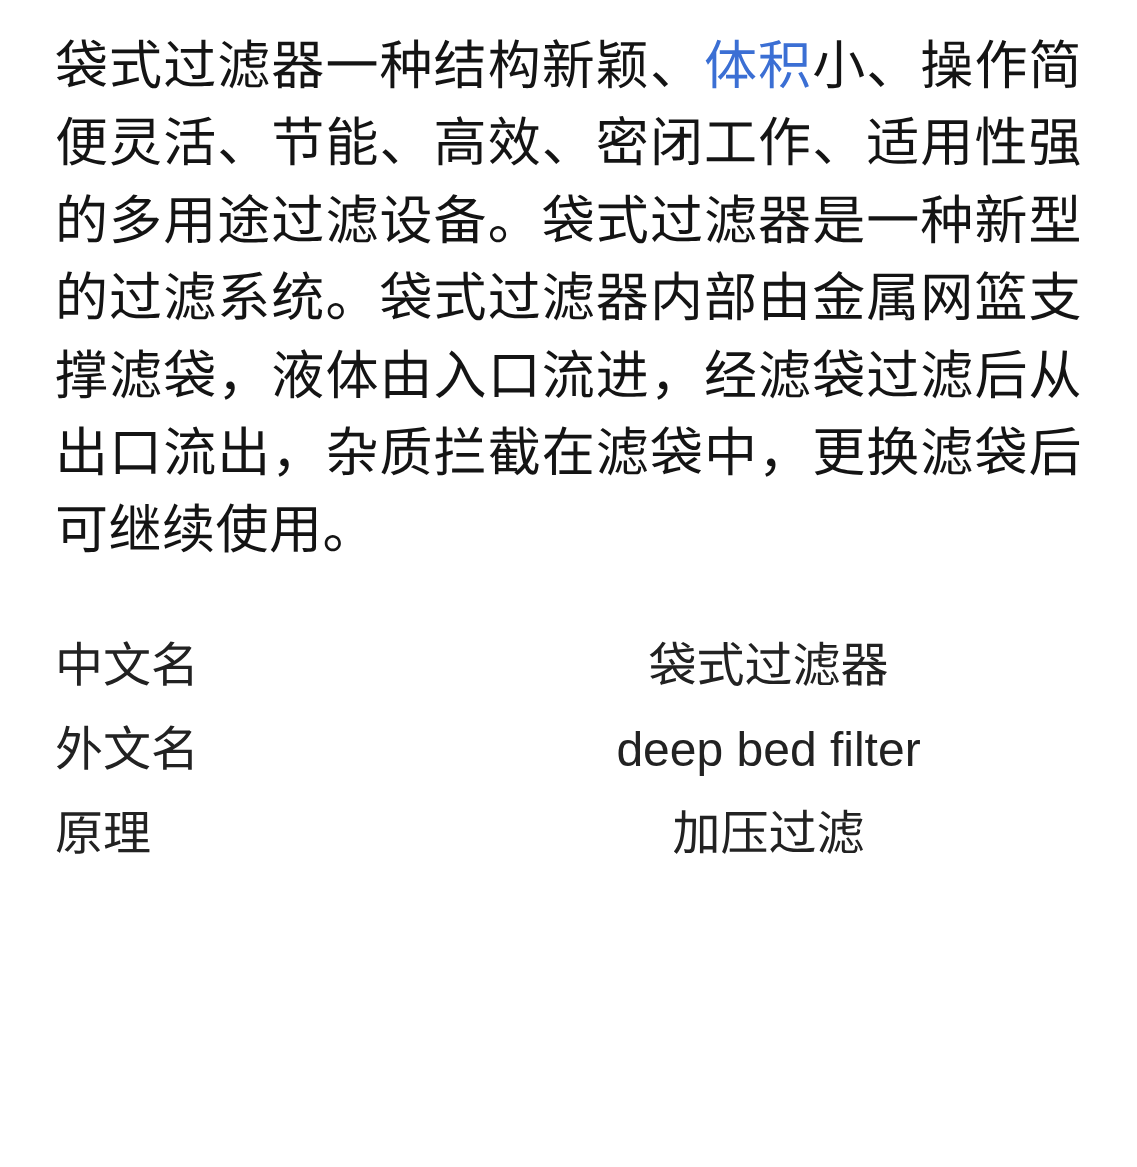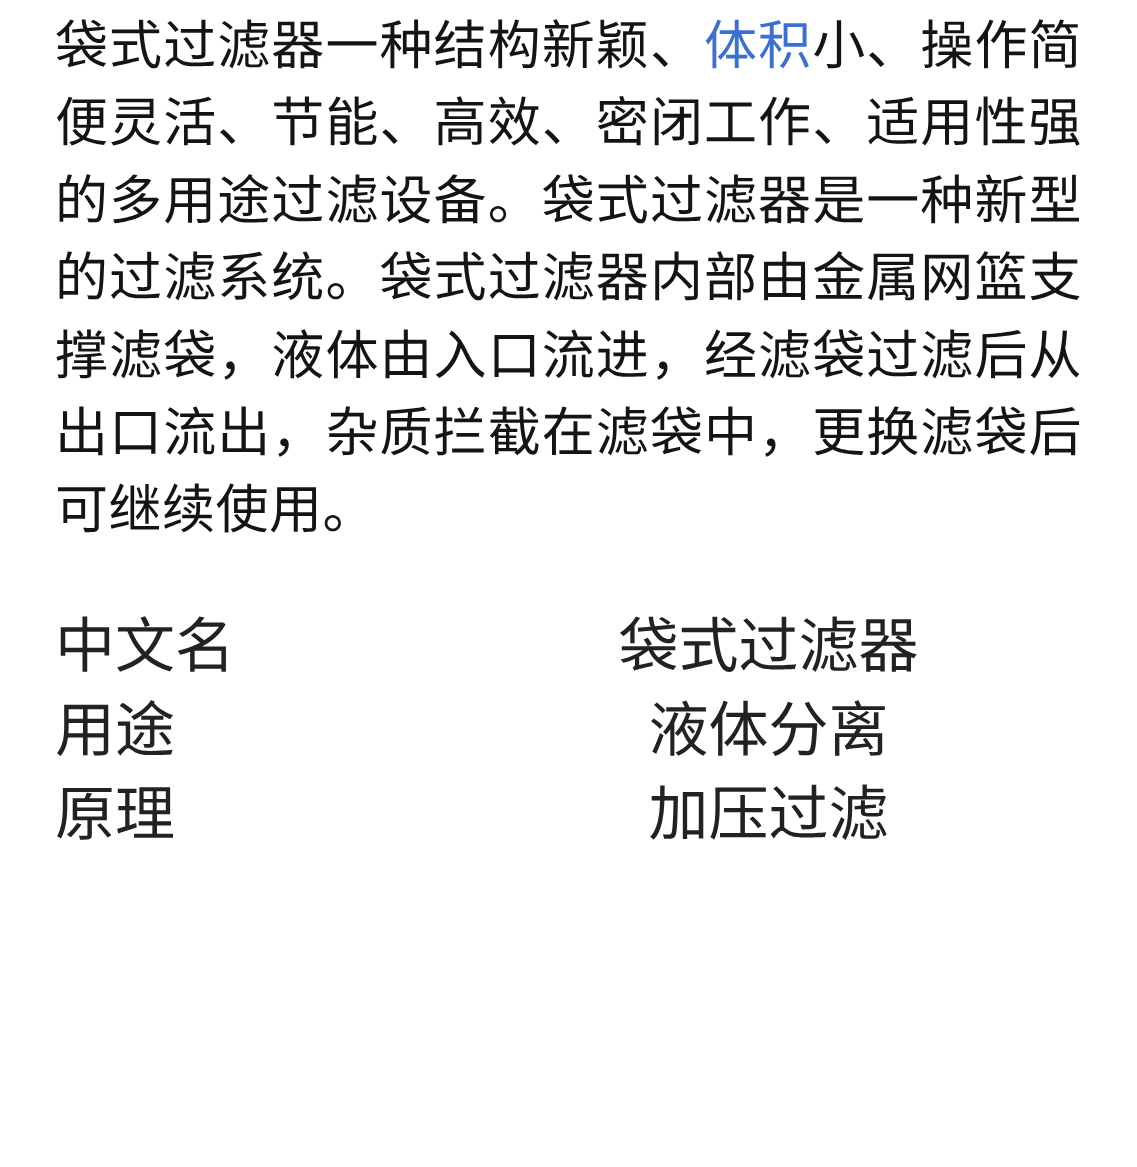--- a/index.html
+++ b/index.html
@@ -12,21 +12,21 @@
     width: 1137px;
     height: 1167px;
     font-family: "Liberation Sans", "DejaVu Sans", sans-serif;
     color: #1a1a1a;
     overflow: hidden;
   }
   .page {
     box-sizing: border-box;
     width: 1137px;
     height: 1167px;
-    padding: 7px 55px 0 55px;
+    padding: 27px 55px 0 55px;
     background: #ffffff;
   }
   .summary {
     font-size: 53px;
     line-height: 1.46;
     letter-spacing: 0.5px;
     color: #141414;
     text-align: justify;
     text-justify: inter-ideograph;
     margin: 0;
@@ -41,21 +41,21 @@
     margin-top: 56px;
     width: 100%;
     border-collapse: collapse;
   }
   .info-table tr {
     height: 84px;
   }
   .info-table td {
     padding: 0;
     vertical-align: middle;
-    font-size: 60px;
+    font-size: 48px;
     color: #222222;
     font-weight: 400;
     line-height: 1.1;
   }
   .info-table td.label {
     width: 400px;
     white-space: nowrap;
   }
   .info-table td.value {
     white-space: nowrap;
@@ -71,22 +71,22 @@
     <span>袋式过滤器一种结构新颖、</span><span class="link" style="color: rgb(59, 111, 212);">体积</span><span>小、操作简便灵活、节能、高效、密闭工作、适用性强的多用途过滤设备。袋式过滤器是一种新型的过滤系统。袋式过滤器内部由金属网篮支撑滤袋，液体由入口流进，经滤袋过滤后从出口流出，杂质拦截在滤袋中，更换滤袋后可继续使用。</span>
   </p>
 
   <table class="info-table">
     <tbody>
       <tr>
         <td class="label">中文名</td>
         <td class="value">袋式过滤器</td>
       </tr>
       <tr>
-        <td class="label">用途</td>
-        <td class="value">液体分离</td>
+        <td class="label">外文名</td>
+        <td class="value">deep bed filter</td>
       </tr>
       <tr>
         <td class="label">原理</td>
         <td class="value">加压过滤</td>
       </tr>
     </tbody>
   </table>
 
 </div>
 

